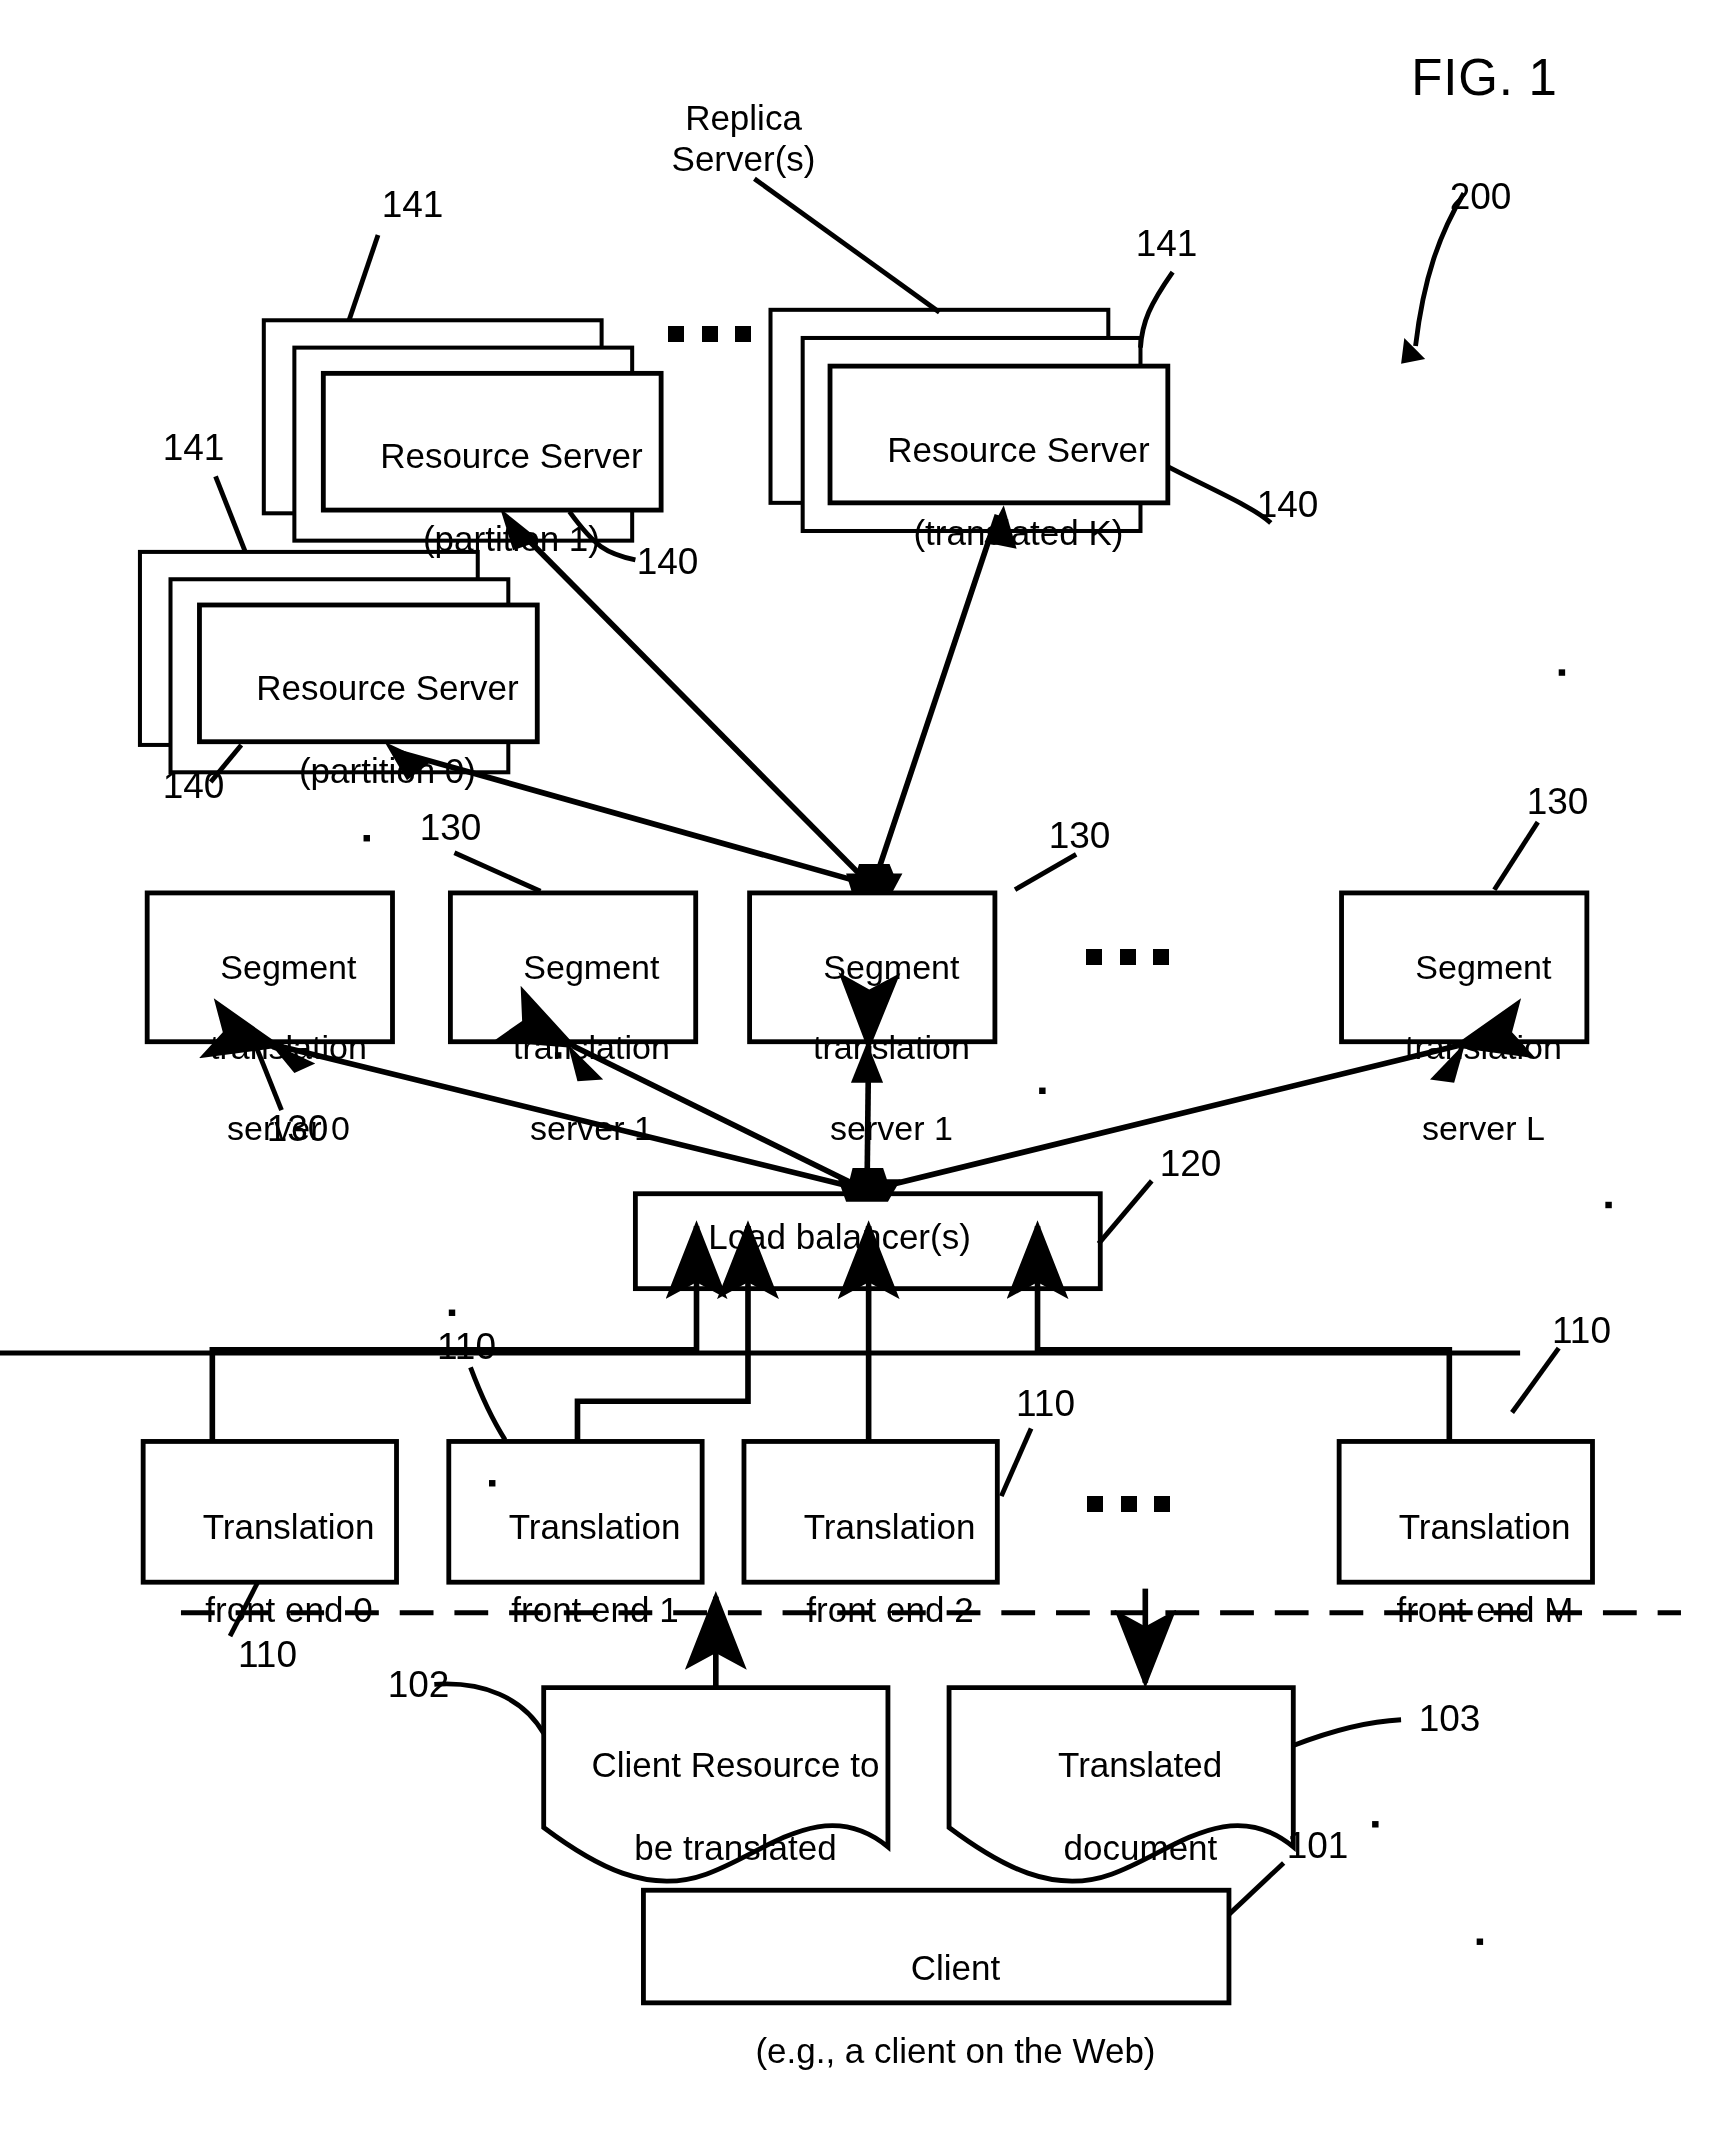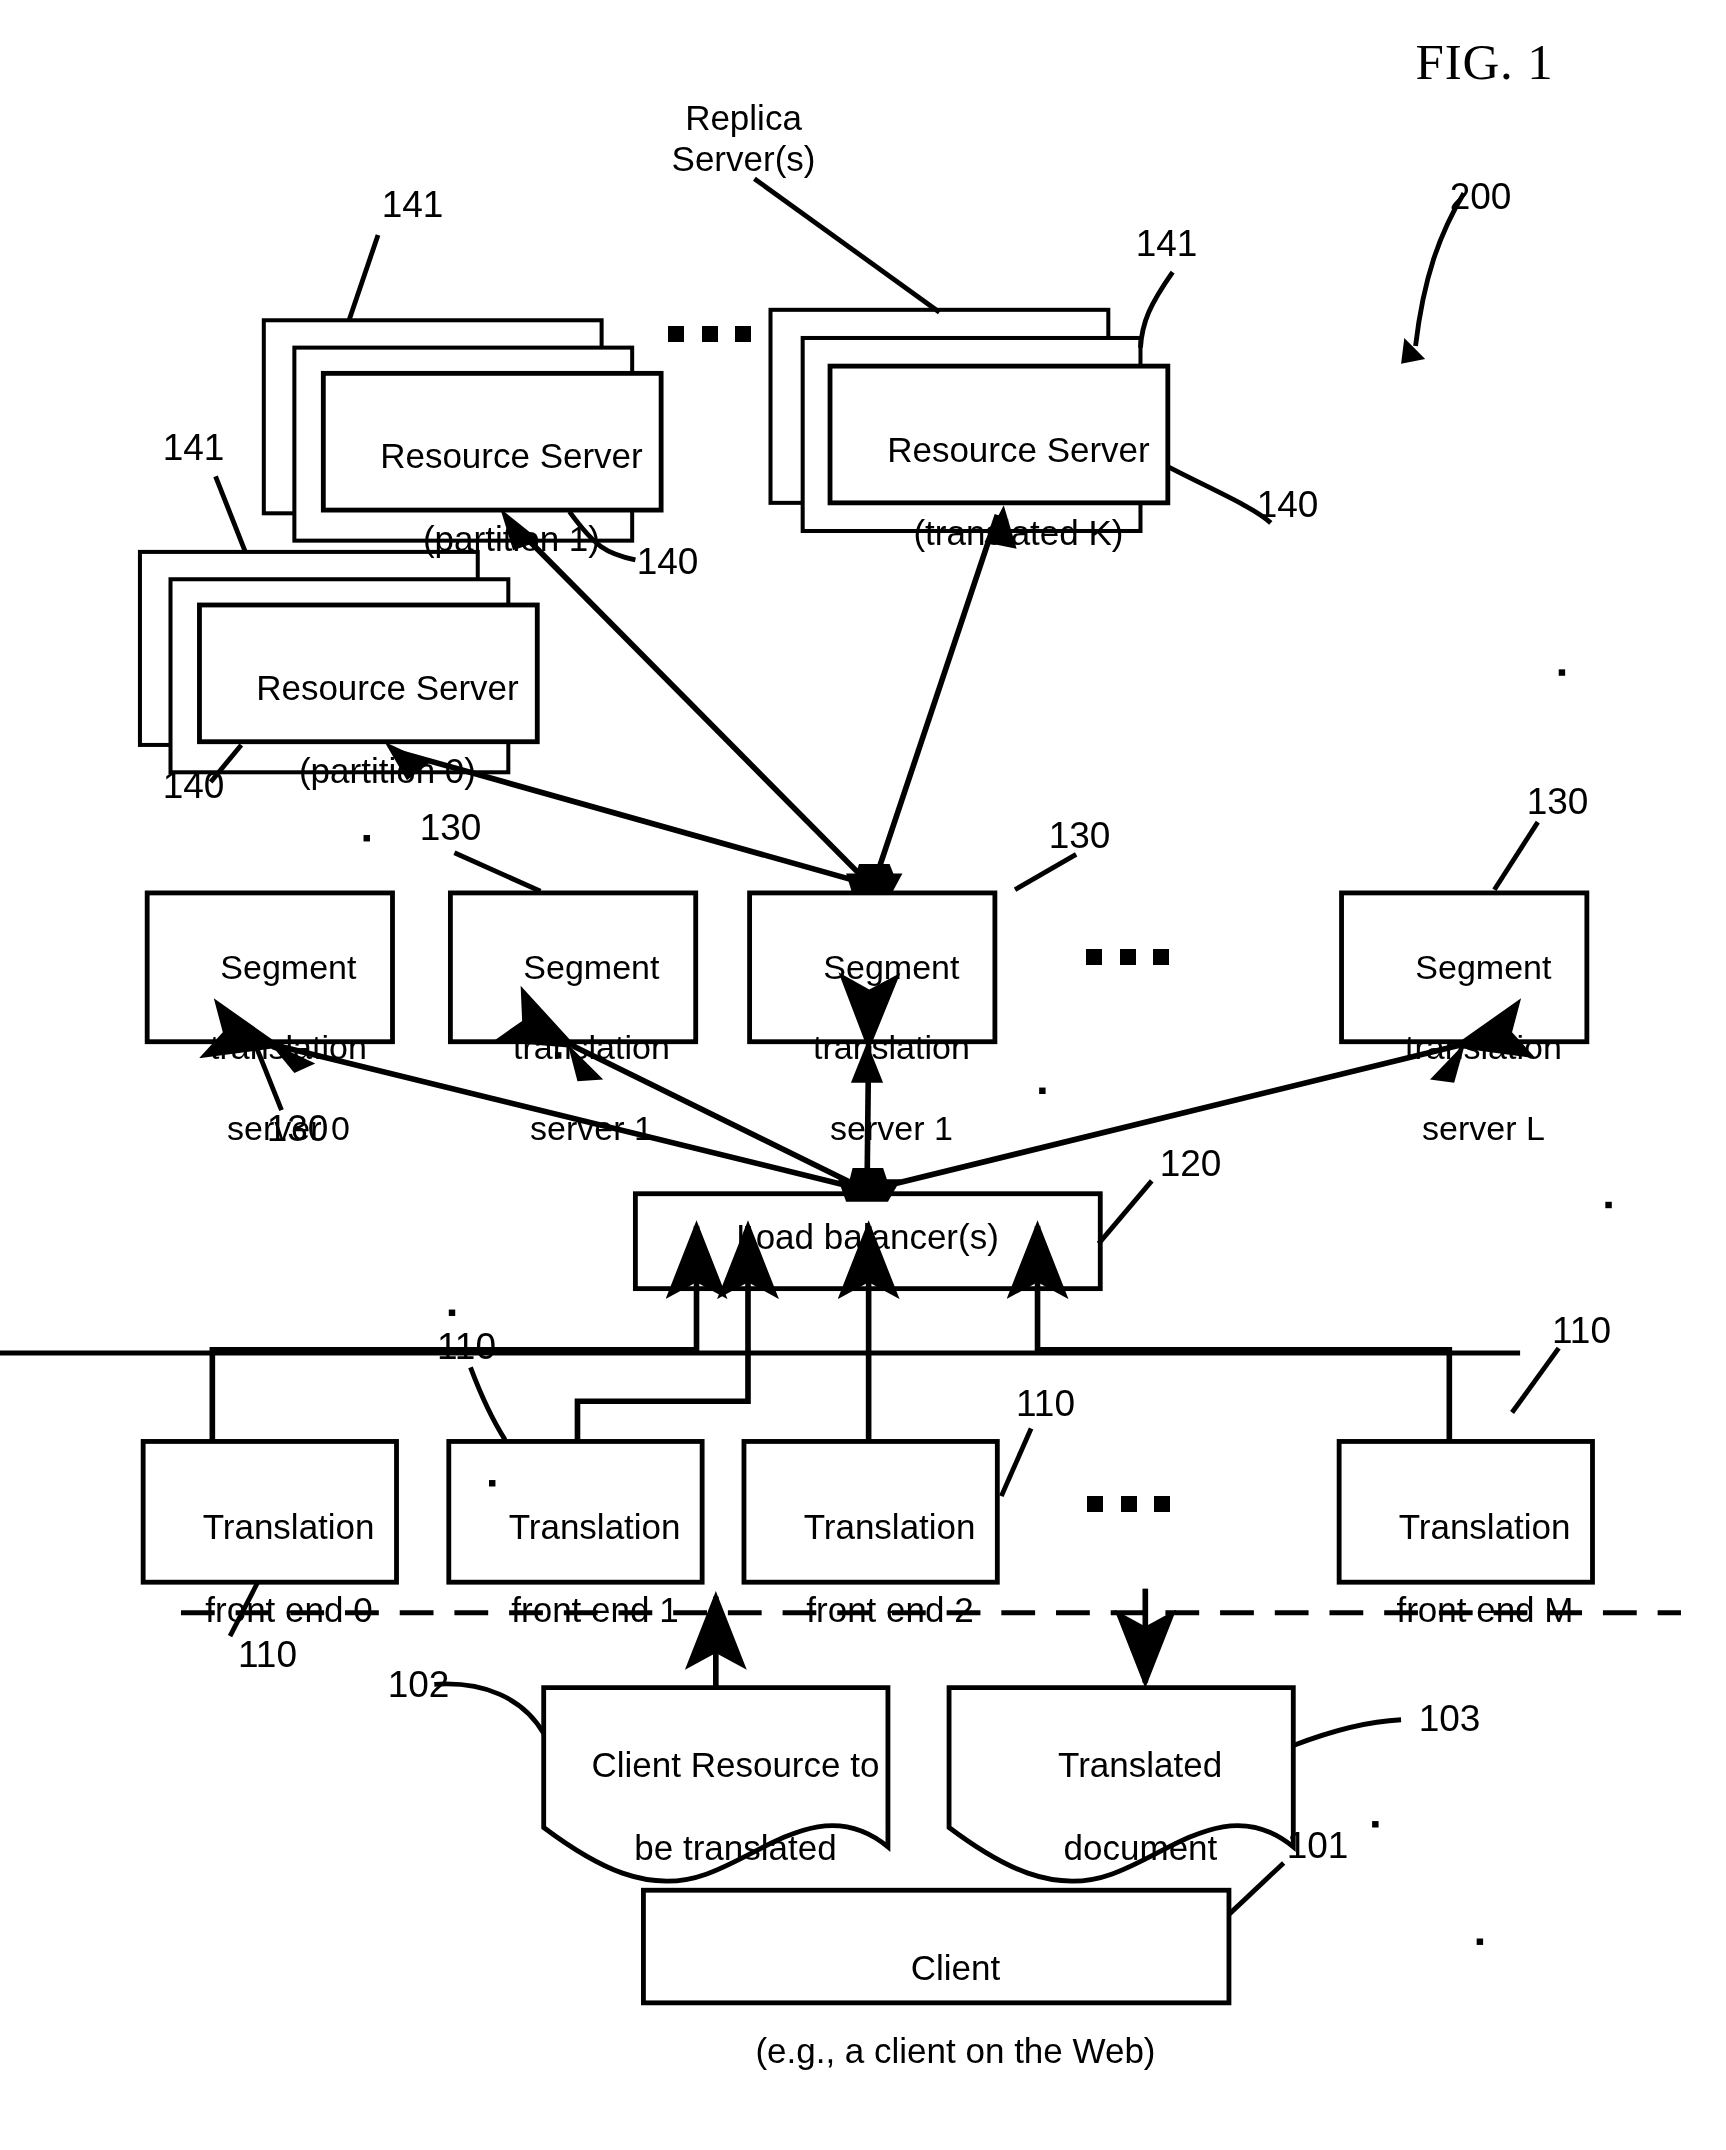--- a/index.html
+++ b/index.html
@@ -215,21 +215,21 @@
         <rect x="690" y="1308" width="8" height="8"></rect>
         <rect x="1292" y="1352" width="8" height="8"></rect>
         <rect x="558" y="1628" width="8" height="8"></rect>
         <rect x="608" y="1840" width="8" height="8"></rect>
         <rect x="1836" y="2410" width="8" height="8"></rect>
         <rect x="1706" y="2264" width="8" height="8"></rect>
       </g>
     </g>
   </svg>
 
-  <div class="lbl fig-title" style="left:1380px; top:32px; width:209px;font-family:Liberation Serif, serif;">FIG. 1</div>
+  <div class="lbl fig-title" style="left:1380px; top:48px; width:209px;">FIG. 1</div>
 
   <div class="lbl refnum" style="left:1432px; top:175px; width:97px;">200</div>
 
   <div class="lbl boxtext" style="left:643px; top:97px; width:201px;">Replica
 Server(s)</div>
 
   <div class="lbl refnum" style="left:364px; top:183px; width:97px;">141</div>
   <div class="lbl refnum" style="left:1118px; top:222px; width:97px;">141</div>
   <div class="lbl refnum" style="left:145px; top:426px; width:97px;">141</div>
 
@@ -281,21 +281,21 @@
     <span>translation</span><br>
     <span>server L</span>
   </div>
 
   <div class="ellipsis-dots" style="left:1086px; top:949px;">
     <i></i>
       <i></i>
       <i></i>
   </div>
 
-  <div class="lbl boxtext" style="left:635px; top:1216px; width:465px;text-align:center;">Load balancer(s)</div>
+  <div class="lbl boxtext" style="left:607px; top:1216px; width:465px;text-align:center;">Load balancer(s)</div>
   <div class="lbl refnum" style="left:1142px; top:1142px; width:97px;">120</div>
 
   <div class="lbl refnum" style="left:418px; top:1325px; width:97px;">110</div>
   <div class="lbl refnum" style="left:997px; top:1382px; width:97px;">110</div>
   <div class="lbl refnum" style="left:1533px; top:1309px; width:97px;">110</div>
   <div class="lbl refnum" style="left:219px; top:1633px; width:97px;">110</div>
 
   <div class="lbl boxtext" style="left:143px; top:1465px; width:253px;">
     <span>Translation</span><br>
     <span>front end 0</span>

